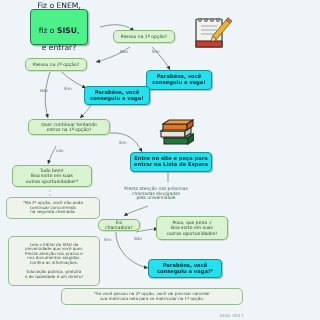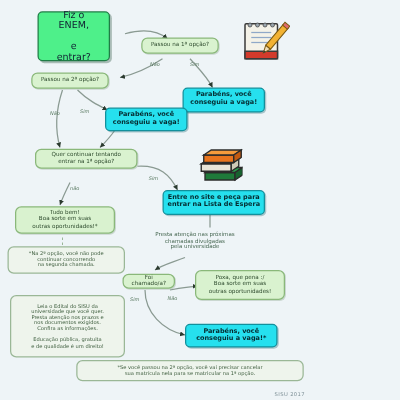--- a/index.html
+++ b/index.html
@@ -21,21 +21,21 @@
     white-space:pre-line;
   }
   
   .n-title{
     background:#4ef08a;
     border:1.2px solid #1f7d46;
     border-radius:4px;
     color:#123;
     font-size:7.6px;
     box-shadow:1.5px 1.5px 0 rgba(40,80,60,.35);
-    padding:19px;
+    padding:6px;
   }
   .n-dec{
     background:#d9f2cf;
     border:1px solid #8ab87a;
     border-radius:5px;
     color:#2d4a2d;
     font-size:4.5px;
     padding:1px 3px;
     box-shadow:.8px .8px 0 rgba(120,150,120,.3);
   }
@@ -117,20 +117,23 @@
     <path d="M136,232 C146,230 152,229 158,229" fill="none" stroke="#8a9a92" stroke-width="1" marker-end="url(#arrow)"></path>
 
     <path d="M116,232 C116,250 130,264 148,268" fill="none" stroke="#8a9a92" stroke-width="1" marker-end="url(#arrow)"></path>
 
     <path d="M50,190 L50,198" fill="none" stroke="#9ab796" stroke-width=".8" stroke-dasharray="2,2"></path>
   </svg>
 
   <div class="node n-title" style="left:30px;top:9px;width:58px;height:36px;">
     <div>
       <div>Fiz o ENEM,</div>
+      <div>
+        <span>fiz o </span><span class="sisu-strong">SISU</span><span>,</span>
+      </div>
       <div>e entrar?</div>
     </div>
   </div>
 
   <div class="node n-dec" style="left:113px;top:30px;width:62px;height:13px;">Passou na 1ª opção?</div>
 
   <div class="node n-dec" style="left:25px;top:58px;width:62px;height:13px;">Passou na 2ª opção?</div>
 
   <div class="node n-cyan" style="left:146px;top:70px;width:66px;height:20px;">Parabéns, você
 conseguiu a vaga!</div>

